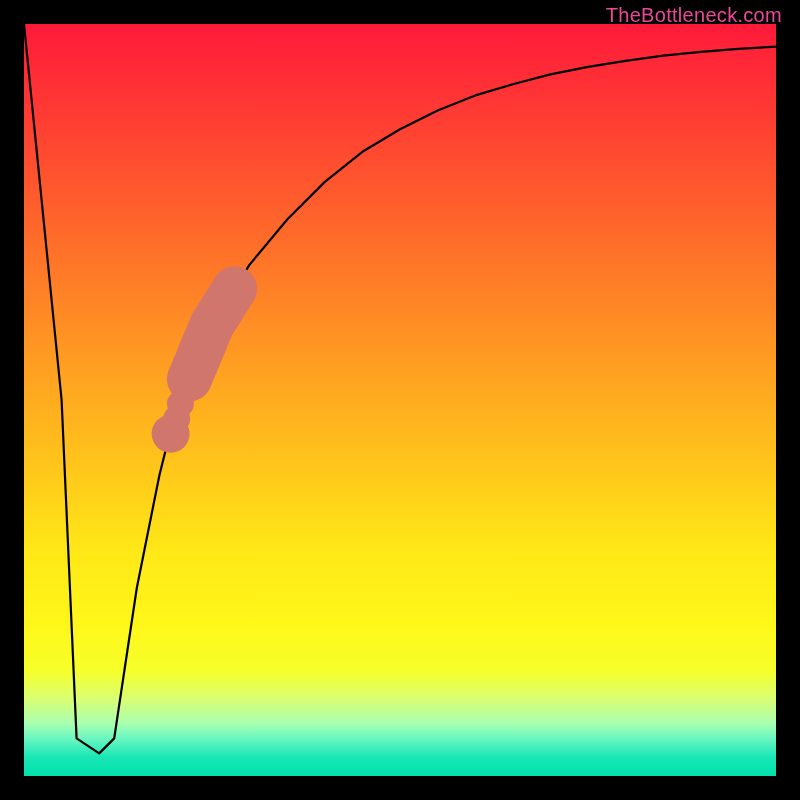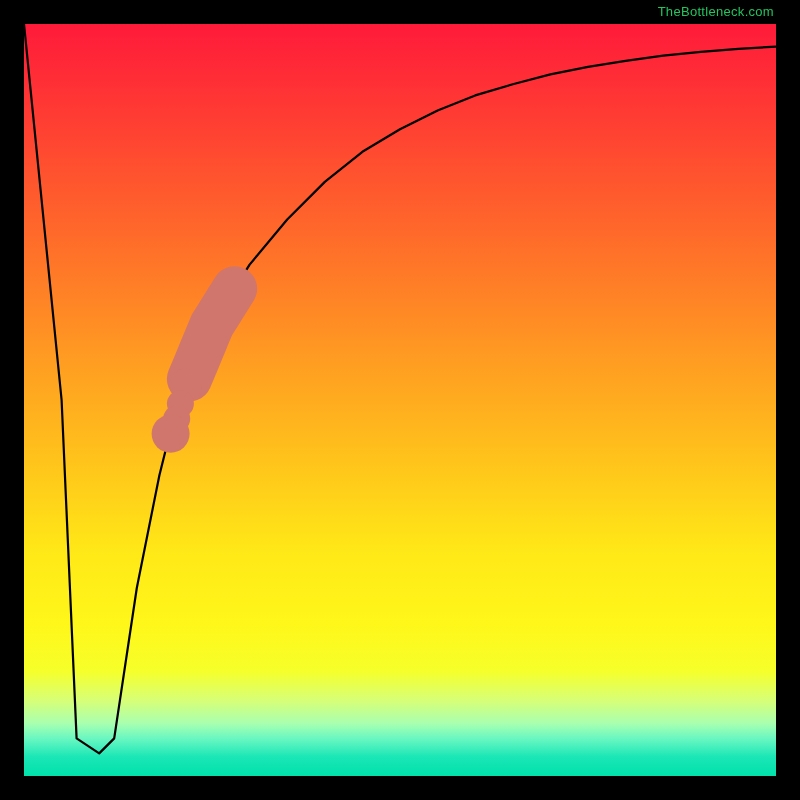--- a/index.html
+++ b/index.html
@@ -35,23 +35,23 @@
       #d6ff78 90%,
       #a9ffb0 93%,
       #6af7c1 95%,
       #1ae6b6 97.5%,
       #00e2ab 100%
     );
   }
   .watermark {
     position: absolute;
     top: 4px;
-    right: 26px;
-    color: #22c55e;
-    font-size: 13px;
+    right: 18px;
+    color: #ec4899;
+    font-size: 20px;
     font-weight: 500;
     letter-spacing: 0.3px;
     user-select: none;
   }
   svg.curve {
     position: absolute;
     left: 0;
     top: 0;
     width: 752px;
     height: 752px;

